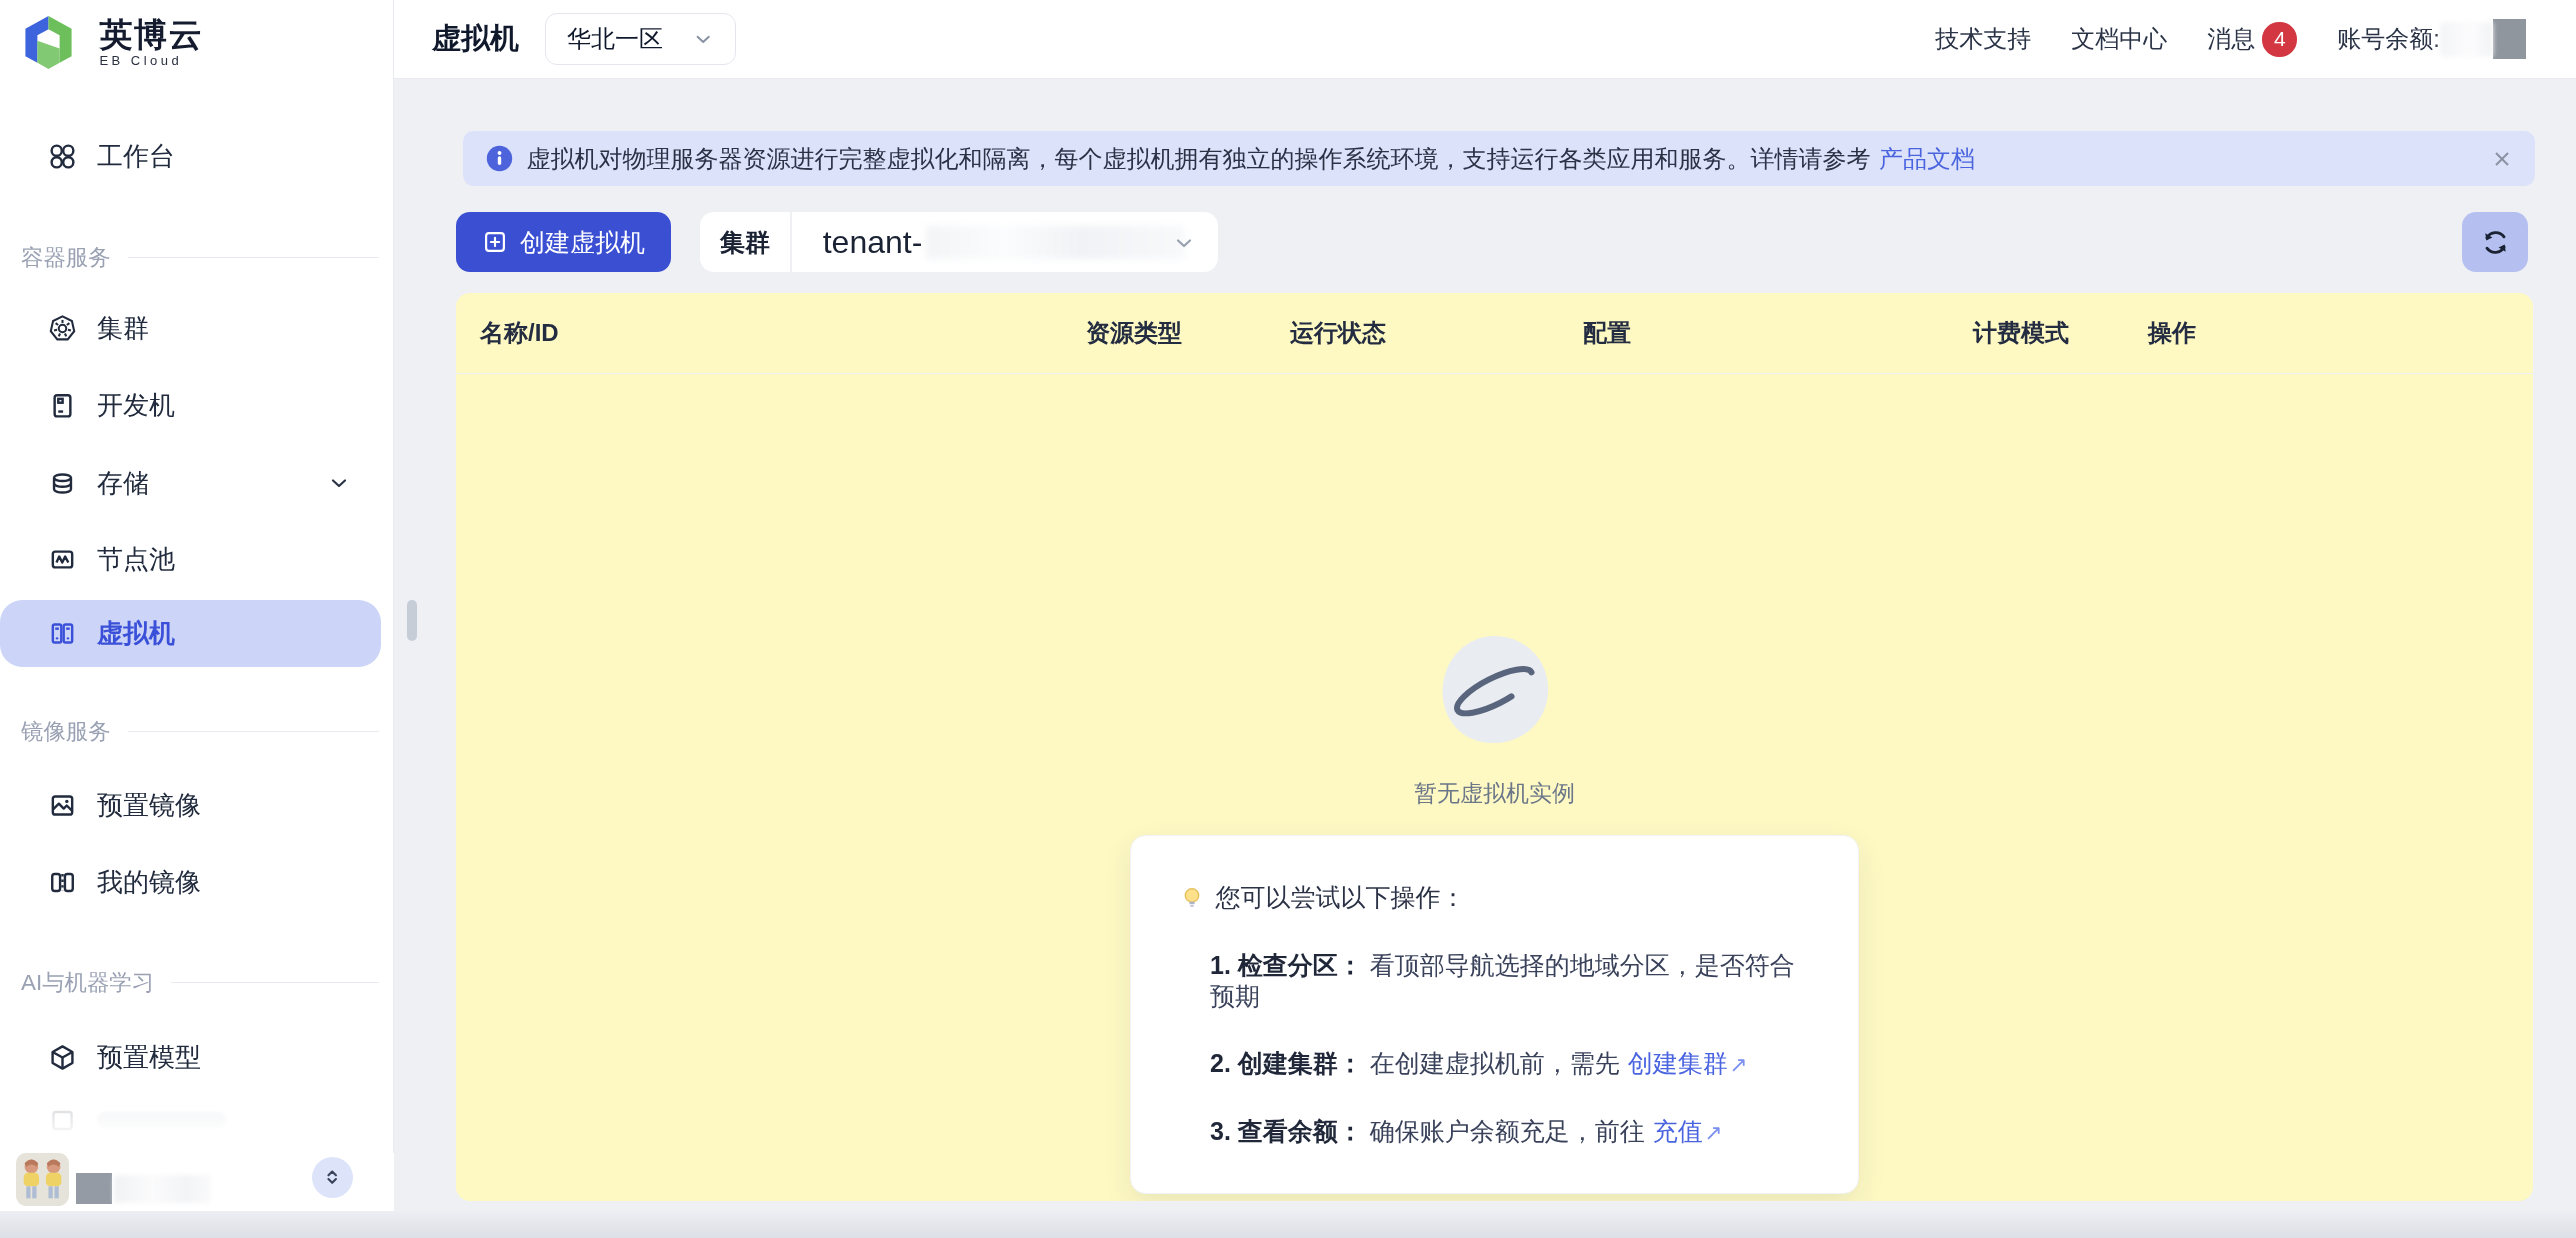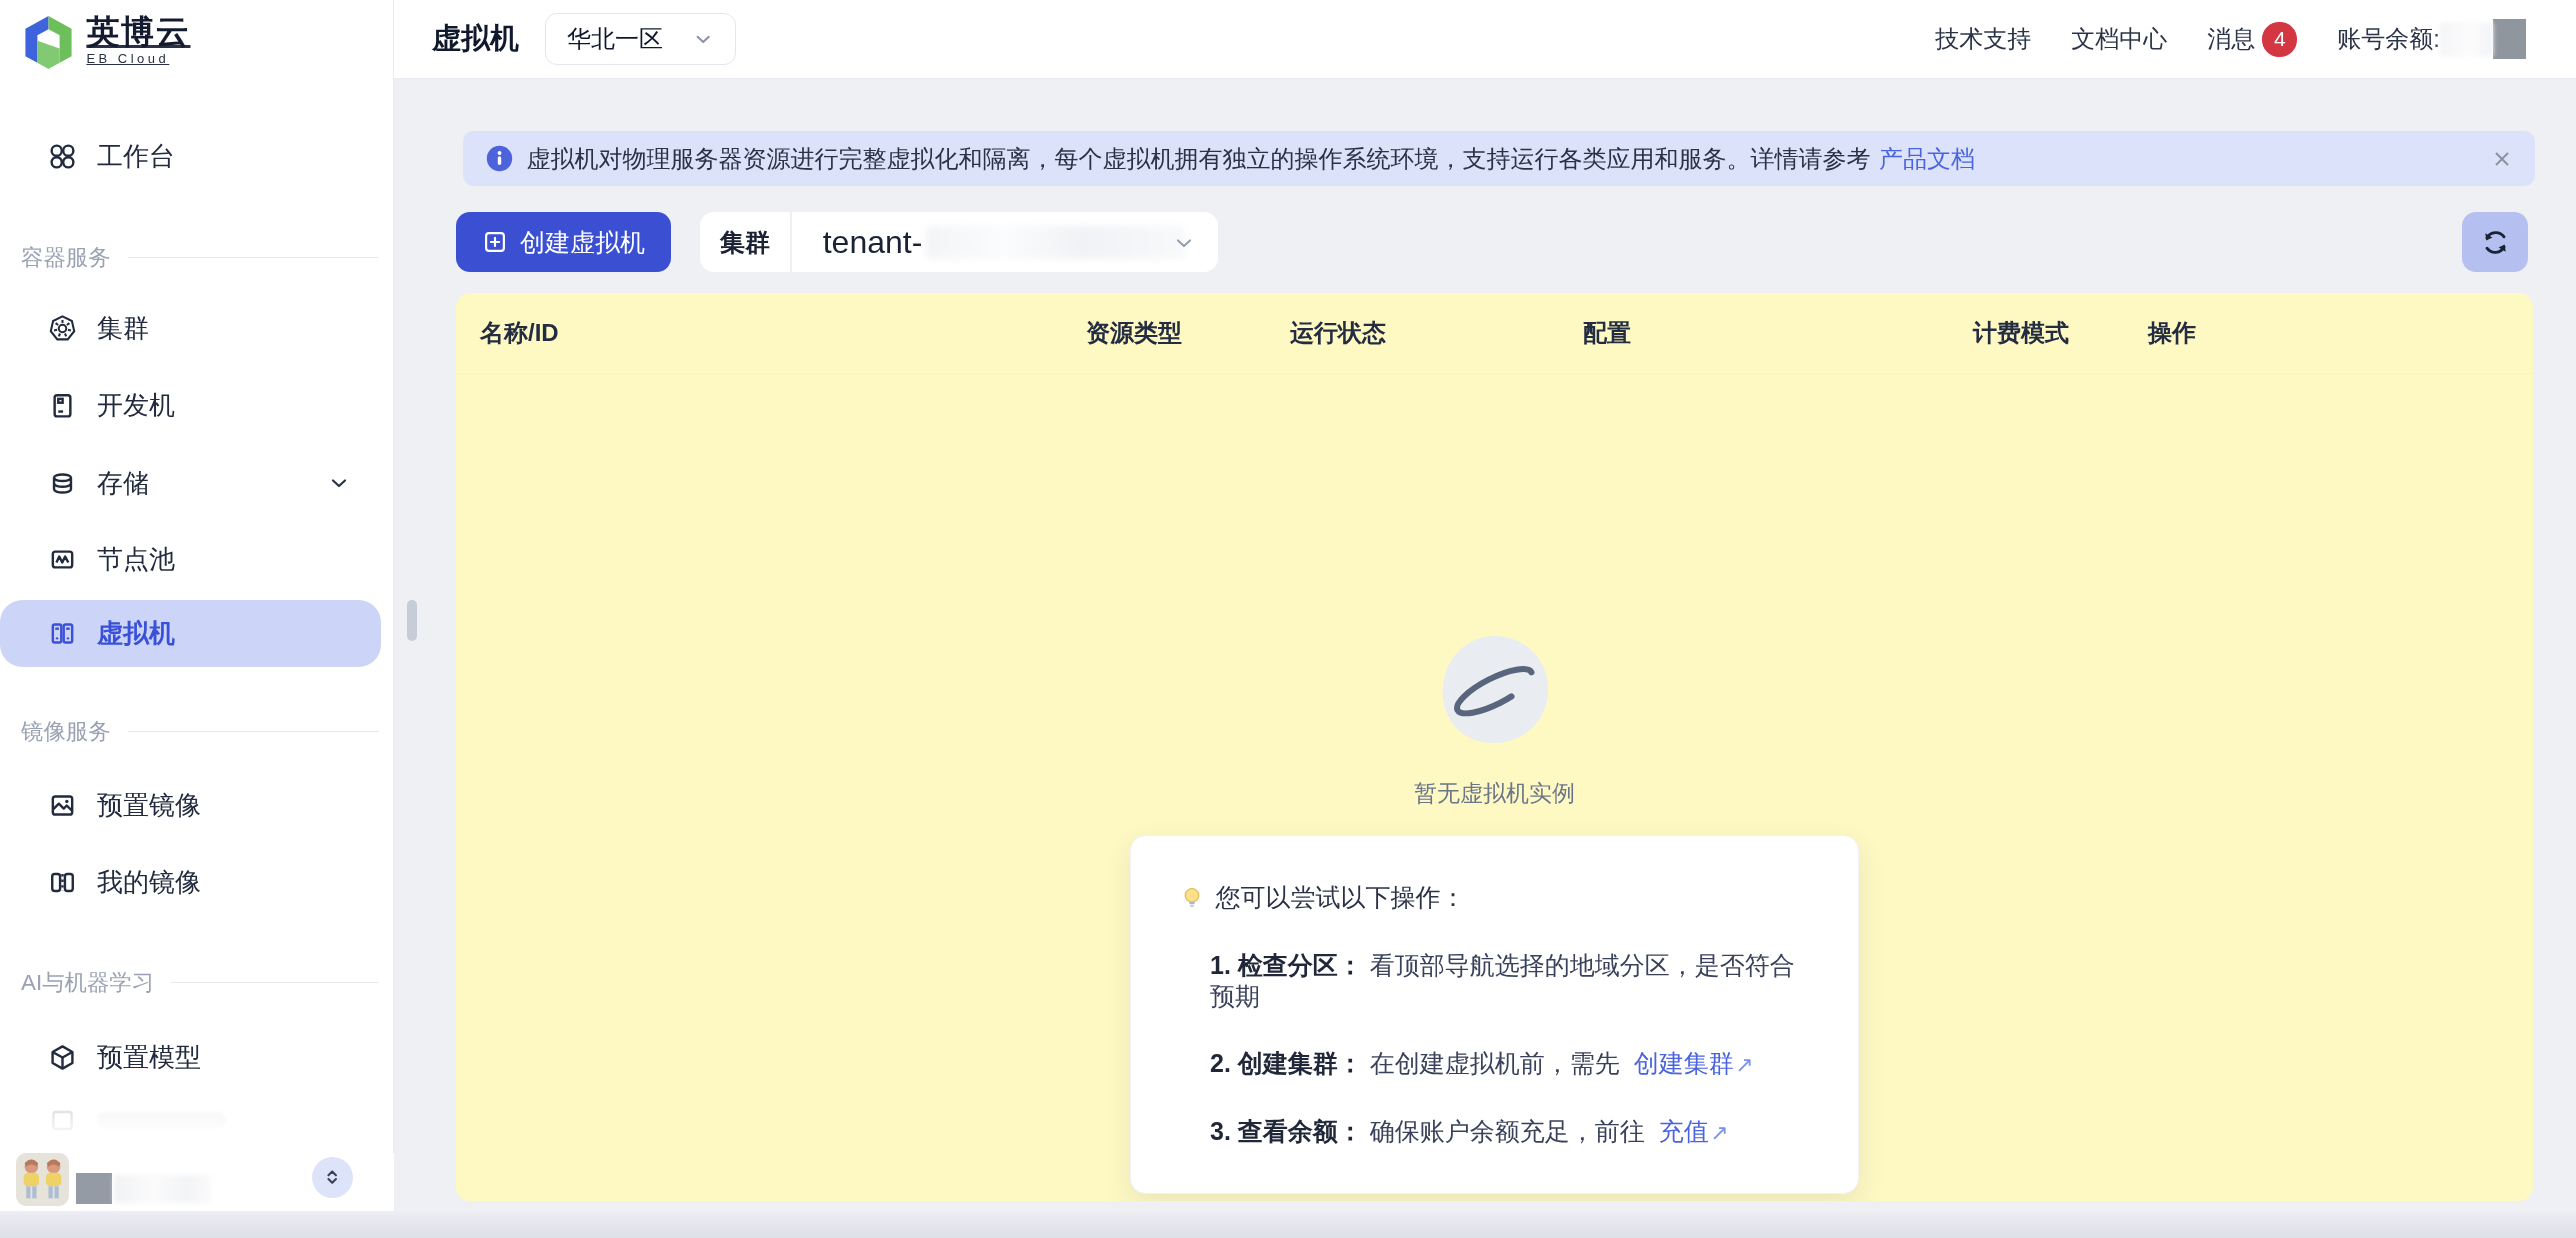--- a/index.html
+++ b/index.html
@@ -3,21 +3,21 @@
 <meta charset="utf-8">
 <style>
   * { margin:0; padding:0; box-sizing:border-box; }
   html,body { width:2576px; height:1239px; overflow:hidden;
     font-family:"Liberation Sans","DejaVu Sans",sans-serif; background:#eef0f4; color:#2b3246; }
   .app { position:relative; width:2576px; height:1239px; }
 
   
   .sidebar { position:absolute; left:0; top:0; width:394px; height:1239px;
     background:#ffffff; border-right:1.7px solid #e9ebf0; z-index:5; }
-  .logo-row { position:absolute; left:22.4px; top:14px; display:flex; align-items:flex-start; gap:11px;text-decoration:underline; }
+  .logo-row { position:absolute; left:22.4px; top:14px; display:flex; align-items:center; gap:24px; }
   .logo-text .cn { font-size:33px; font-weight:700; color:#141b2e; letter-spacing:1.7px; line-height:35px; }
   .logo-text .en { font-size:13px; color:#2a3040; letter-spacing:3.5px; margin-top:1.7px; }
   .srow { position:absolute; left:0; width:394px; height:60px; display:flex; align-items:center; cursor:pointer; }
   .srow .sicon { position:absolute; left:48px; width:29px; height:29px; display:flex; align-items:center; justify-content:center; }
   .srow .slabel { position:absolute; left:97px; font-size:26px; color:#212b3d; font-weight:500; }
   .srow.active-pill { left:0; width:381px; background:#ccd5f7; border-radius:22.4px; }
   .srow.active-pill .slabel { color:#3b50d8; font-weight:600; }
   .srow .chev-right { position:absolute; right:43px; }
   .section { position:absolute; left:21px; right:14px; height:29px; display:flex; align-items:center; }
   .section .sec-label { font-size:22.4px; color:#99a1b3; white-space:nowrap; }
@@ -86,21 +86,21 @@
   .tbody { display:flex; flex-direction:column; align-items:center; }
   .planet { margin-top:255px; }
   .empty-text { margin-top:28px; font-size:23px; color:#6b7689; }
 
   .tips-card { margin-top:26px; width:729px; background:#ffffff; border:0.9px solid #f1f2f5; border-radius:15.5px;
     box-shadow:0 10.4px 29px rgba(30,40,80,.09); padding:45px 48px; }
   .tips-title-row { display:flex; align-items:center; gap:10.4px; font-size:25px; color:#2b3246; }
   .tip-item { margin-top:36px; padding-left:31px; font-size:25px; line-height:31px; }
   .tip-label { font-weight:700; color:#1f2738; }
   .tip-text { color:#39425a; }
-  .tip-link { color:#4a64e0; margin-left:7px; cursor:pointer; }
+  .tip-link { color:#4a64e0; margin-left:1px; cursor:pointer; }
   .tip-arrow { color:#7b8ff0; font-size:21.6px; margin-left:1.7px; }
 
   .bottom-strip { position:absolute; left:0; right:0; bottom:0; height:28px; z-index:8;
     background:linear-gradient(to bottom,#eceef3,#dddfe6); }
 
   svg { display:block; }
 </style>
 </head>
 <body>
 

